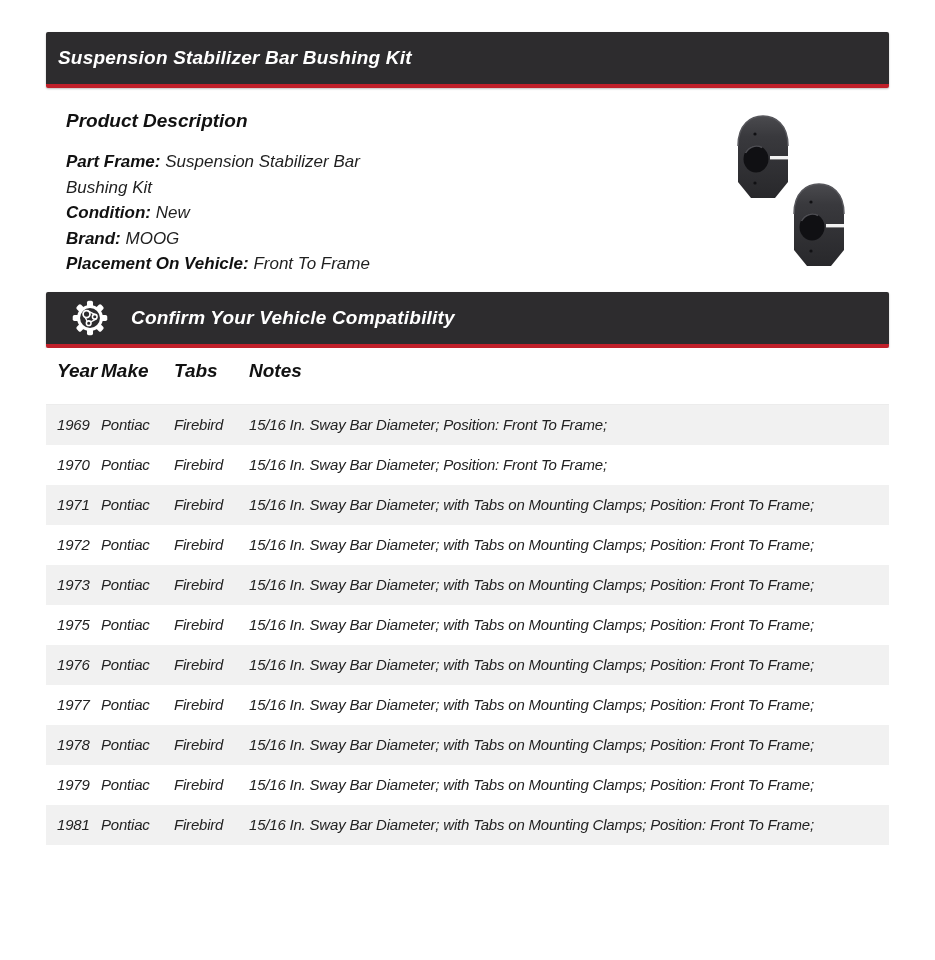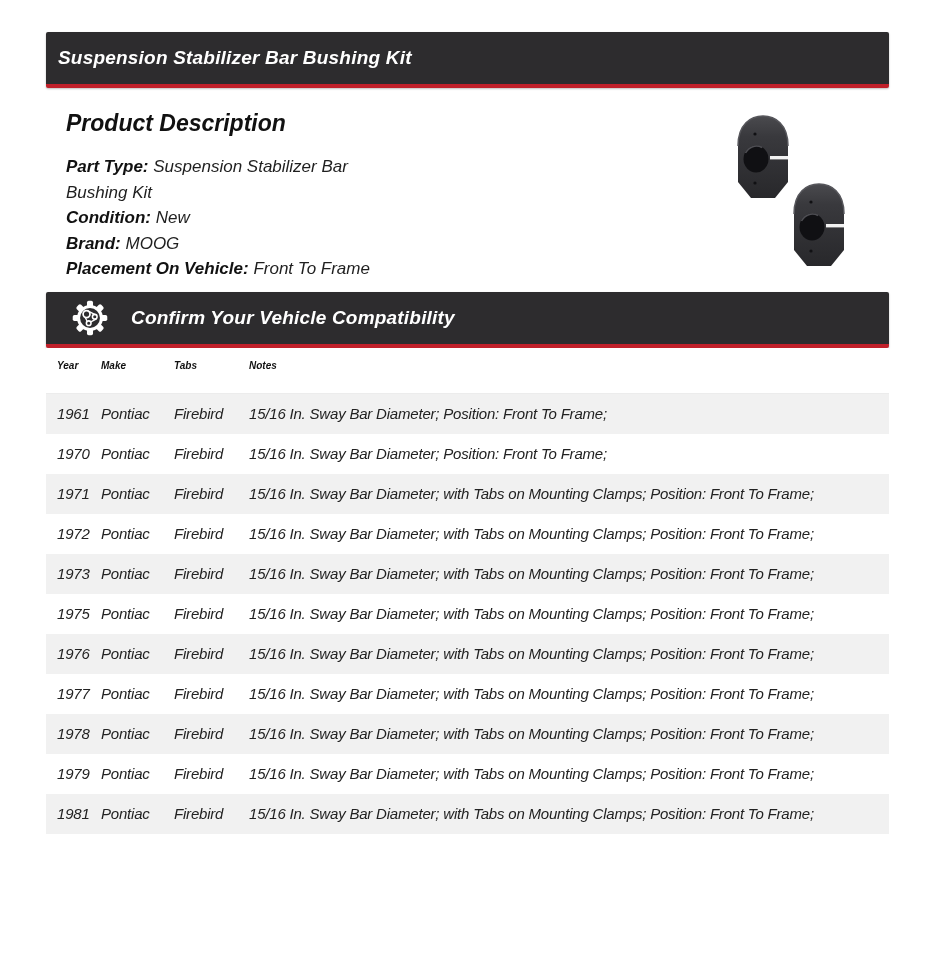--- a/index.html
+++ b/index.html
@@ -47,21 +47,21 @@
     flex:0 0 auto;
   }
   
   .desc-section{
     display:flex;
     justify-content:space-between;
     align-items:flex-start;
     padding:0 20px 0 20px;
   }
   .desc-heading{
-    font-size:23px;
+    font-size:19px;
     font-weight:bold;
     margin:22px 0 17px 0;
     color:#111;
   }
   .fields{
     max-width:345px;
     font-size:17px;
     line-height:1.5;
   }
   .field b{color:#111;}
@@ -72,21 +72,21 @@
   }
   
   .compat-section{}
   .fitment-table{
     width:100%;
     border-collapse:collapse;
     table-layout:fixed;
   }
   .fitment-table th{
     text-align:left;
-    font-size:10px;
+    font-size:19px;
     font-weight:bold;
     color:#111;
     padding:12px 0 22px 0;
     border-bottom:1px solid #ececec;
     background:#fff;
   }
   .fitment-table td{
     font-size:15px;
     height:40px;
     vertical-align:middle;
@@ -110,21 +110,21 @@
 <div class="page">
 
   <header class="bar">
     <h1 class="bar-title">Suspension Stabilizer Bar Bushing Kit</h1>
   </header>
 
   <section class="desc-section">
     <div>
       <h2 class="desc-heading">Product Description</h2>
       <div class="fields">
-          <div class="field"><b>Part Type:</b> <span>Suspension Stabilizer Bar Bushing Kit</span></div>
+          <div class="field"><b>Part Frame:</b> <span>Suspension Stabilizer Bar Bushing Kit</span></div>
           <div class="field"><b>Condition:</b> <span>New</span></div>
           <div class="field"><b>Brand:</b> <span>MOOG</span></div>
           <div class="field"><b>Placement On Vehicle:</b> <span>Front To Frame</span></div>
         </div>
     </div>
 
     <div class="product-img">
       <svg viewBox="0 0 140 182" width="140" height="182">
         <defs>
           <linearGradient id="bodyGrad" x1="0" y1="0" x2="0" y2="1">
@@ -173,21 +173,21 @@
       <thead>
         <tr>
           <th class="col-year">Year</th>
           <th class="col-make">Make</th>
           <th class="col-model">Tabs</th>
           <th class="col-notes">Notes</th>
         </tr>
       </thead>
       <tbody>
           <tr>
-            <td>1961</td>
+            <td>1969</td>
             <td>Pontiac</td>
             <td>Firebird</td>
             <td>15/16 In. Sway Bar Diameter; Position: Front To Frame;</td>
           </tr>
           <tr>
             <td>1970</td>
             <td>Pontiac</td>
             <td>Firebird</td>
             <td>15/16 In. Sway Bar Diameter; Position: Front To Frame;</td>
           </tr>

